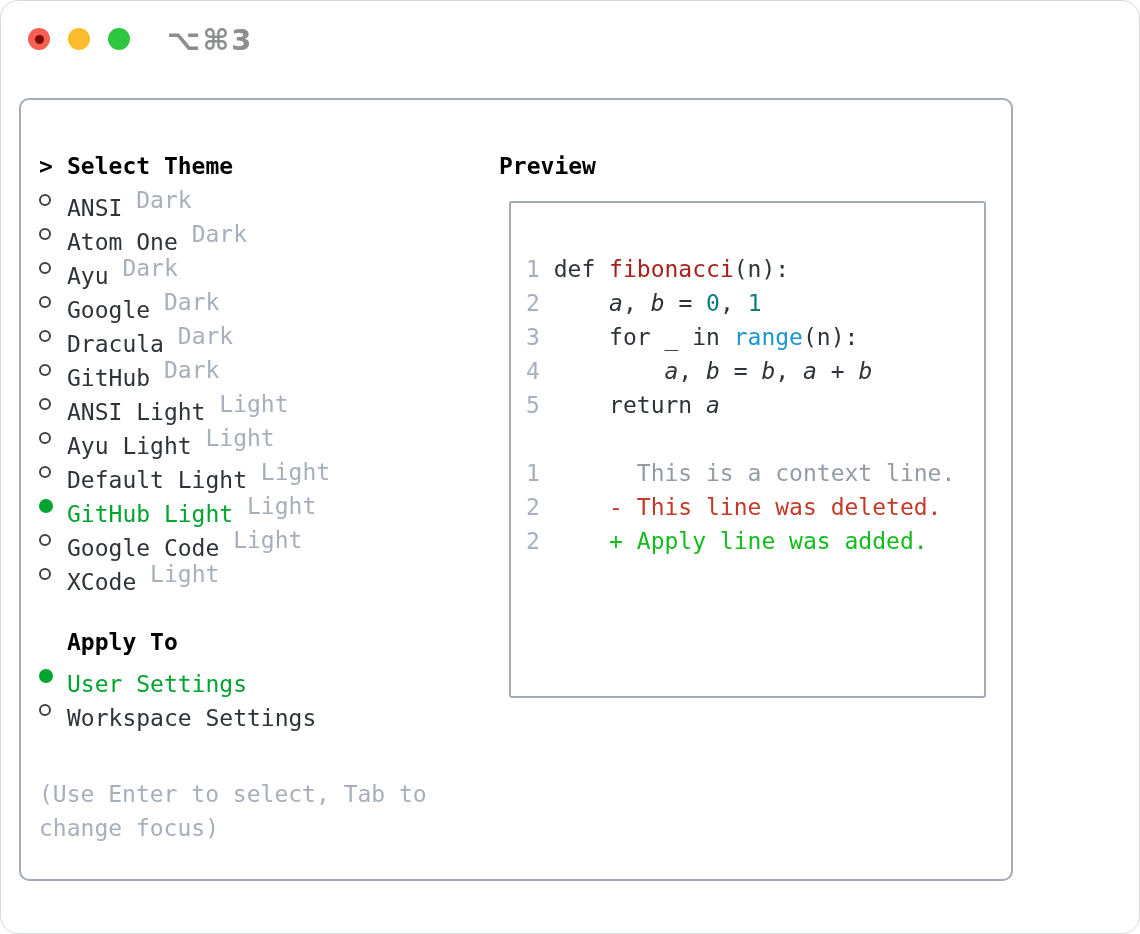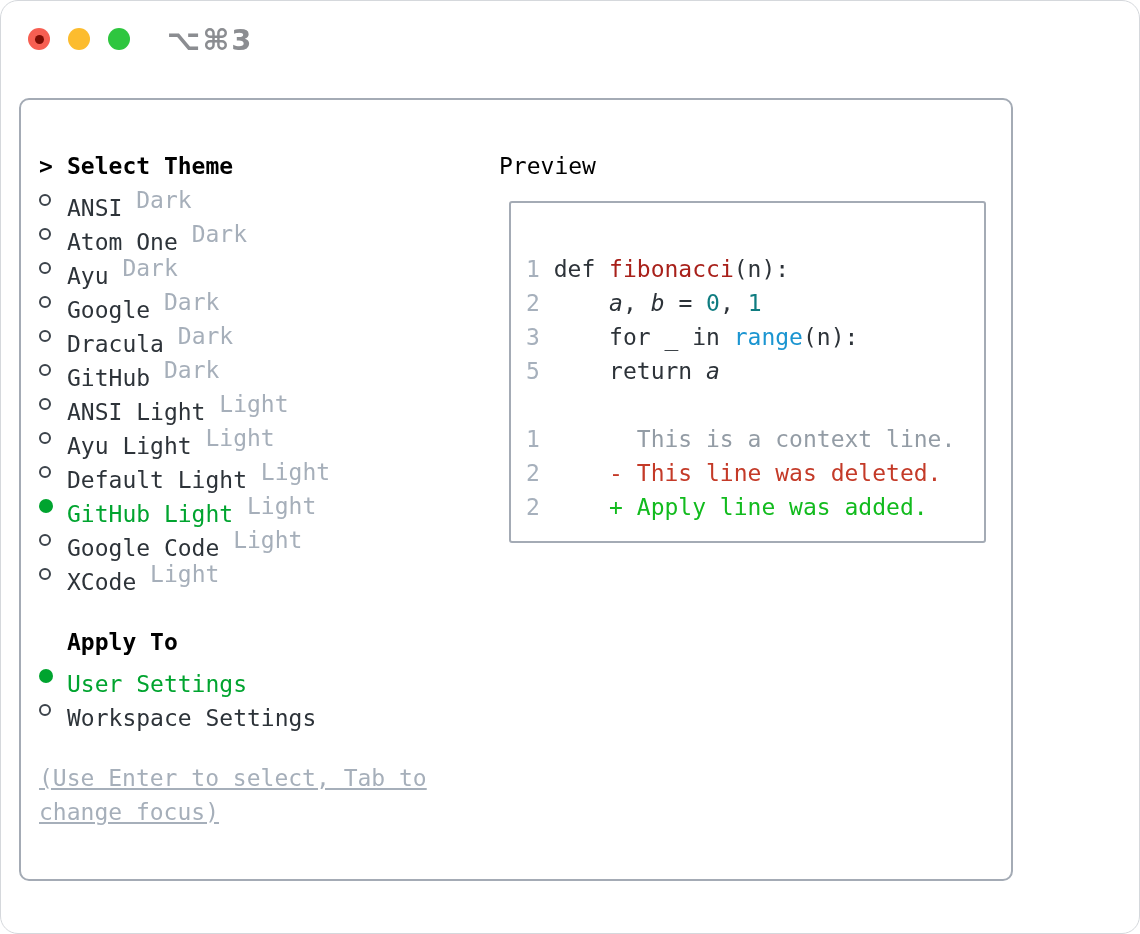--- a/index.html
+++ b/index.html
@@ -47,28 +47,28 @@
   .radio{
     width:12px;height:12px;border:2px solid #3c434b;border-radius:50%;
     box-sizing:border-box;display:inline-block;
   }
   .radio.sel{border:none;background:#00a42f;width:14px;height:14px;}
   .hdr{font-weight:bold;color:#000000;}
   .tname{color:#2d3339;margin-top:16px;}
   .tname.sel{color:#00a42f;}
   .ttag{color:#a6afba;}
   .hint{
-    margin-top:0;font-size:23px;line-height:34px;color:#a6afba;
-    white-space:normal;word-break:normal;text-decoration:underline;
+    margin-top:16px;font-size:23px;line-height:34px;color:#a6afba;
+    white-space:normal;word-break:normal;
   }
   
   .right-col{position:absolute;left:478px;top:49px;}
-  .preview-title{height:34px;line-height:34px;font-size:23px;font-weight:normal;color:#000000;}
+  .preview-title{height:34px;line-height:34px;font-size:23px;font-weight:bold;color:#000000;}
   .preview-box{
-    position:absolute;left:488px;top:101px;width:477px;height:342px;
+    position:absolute;left:488px;top:101px;width:477px;height:497px;
     border:2px solid #a4abb5;border-radius:3px;box-sizing:border-box;
     padding:49px 0 0 15px;overflow:hidden;background:#ffffff;
   }
   .pline{white-space:pre;font-size:23px;line-height:34px;height:34px;}
   .ln{color:#a6b0bc;}
   .tk-code{color:#2d3339;}
   .tk-func{color:#a8201a;}
   .tk-numlit{color:#0f7c80;}
   .tk-blue{color:#1b95d1;}
   .tk-var{color:#2d3339;font-style:italic;}
@@ -127,20 +127,21 @@
     </div>
 
     <div class="right-col">
       <div class="preview-title">Preview</div>
     </div>
     <div class="preview-box">
       <div id="preview-lines">
           <div class="pline"><span class="ln">1</span><span class="tk-code"> def </span><span class="tk-func">fibonacci</span><span class="tk-code">(n):</span></div>
           <div class="pline"><span class="ln">2</span><span class="tk-code">     </span><span class="tk-var">a</span><span class="tk-code">, </span><span class="tk-var">b</span><span class="tk-code"> = </span><span class="tk-numlit">0</span><span class="tk-code">, </span><span class="tk-numlit">1</span></div>
           <div class="pline"><span class="ln">3</span><span class="tk-code">     for _ in </span><span class="tk-blue">range</span><span class="tk-code">(n):</span></div>
+          <div class="pline"><span class="ln">4</span><span class="tk-code">         </span><span class="tk-var">a</span><span class="tk-code">, </span><span class="tk-var">b</span><span class="tk-code"> = </span><span class="tk-var">b</span><span class="tk-code">, </span><span class="tk-var">a</span><span class="tk-code"> + </span><span class="tk-var">b</span></div>
           <div class="pline"><span class="ln">5</span><span class="tk-code">     return </span><span class="tk-var">a</span></div>
           <div class="pline"><span class="ln"></span></div>
           <div class="pline"><span class="ln">1</span><span class="tk-ctx">       This is a context line.</span></div>
           <div class="pline"><span class="ln">2</span><span class="tk-del">     - This line was deleted.</span></div>
           <div class="pline"><span class="ln">2</span><span class="tk-add">     + Apply line was added.</span></div>
         </div>
     </div>
 
   </div>
 </div>

